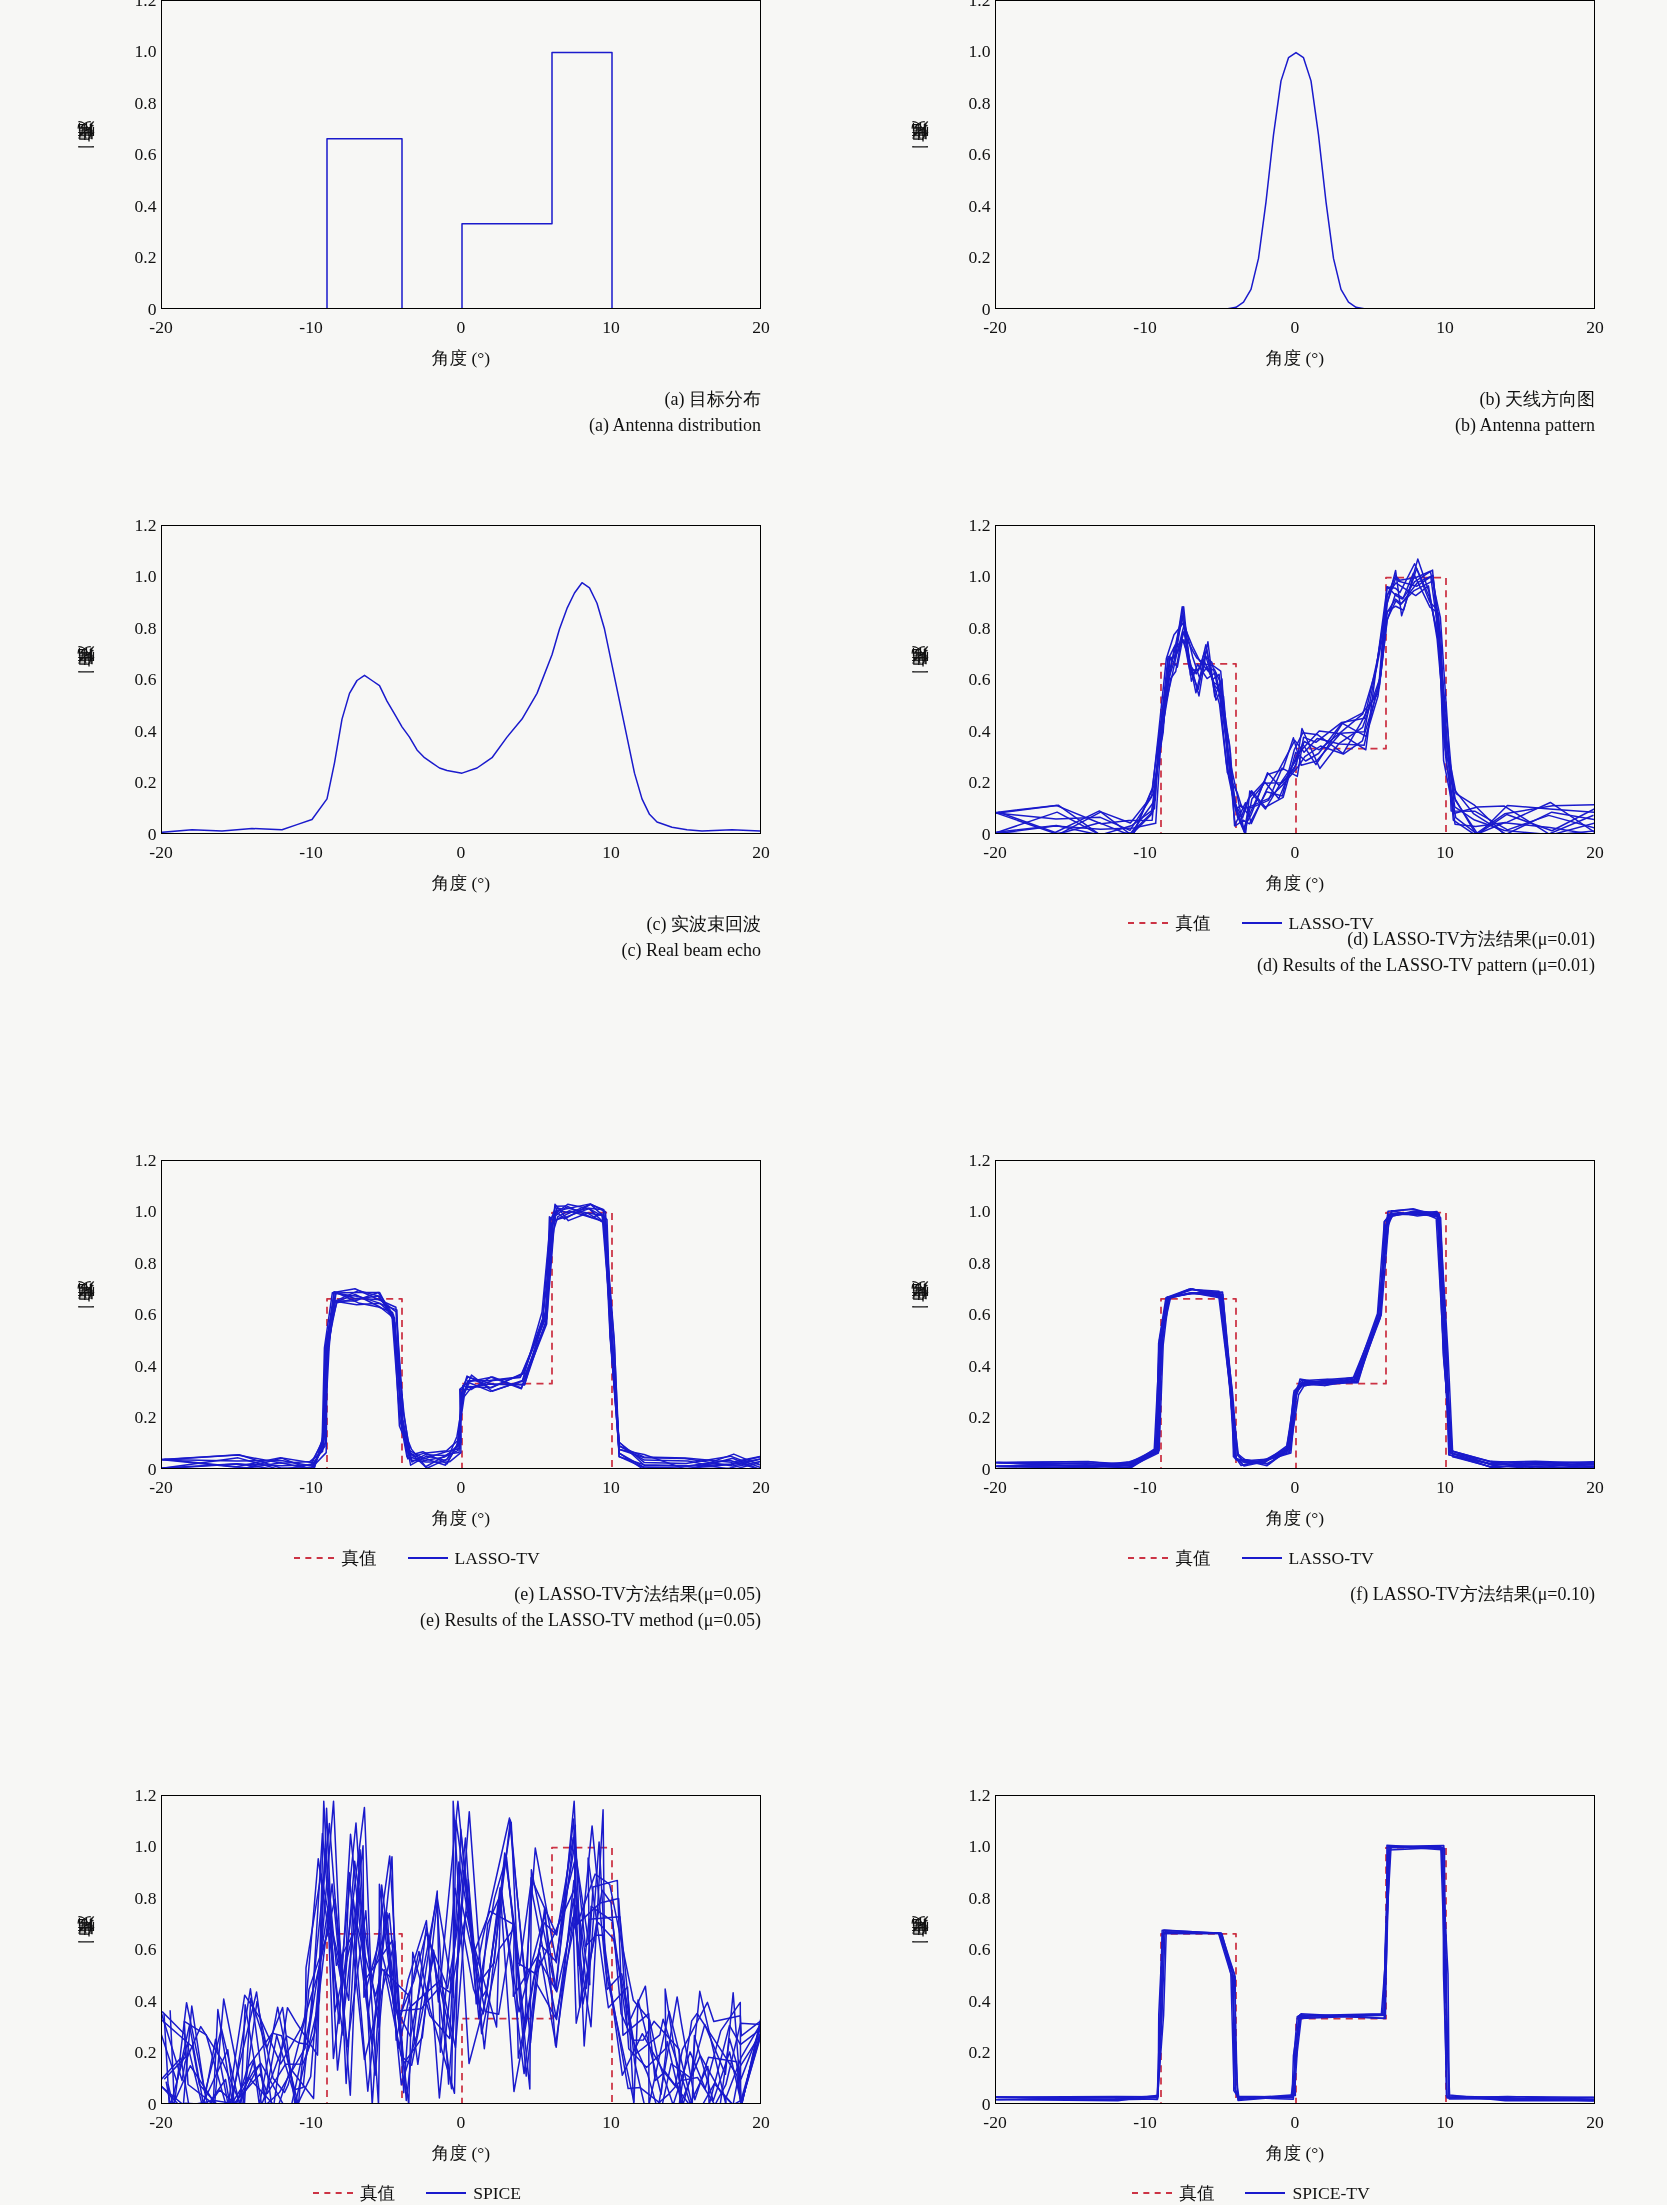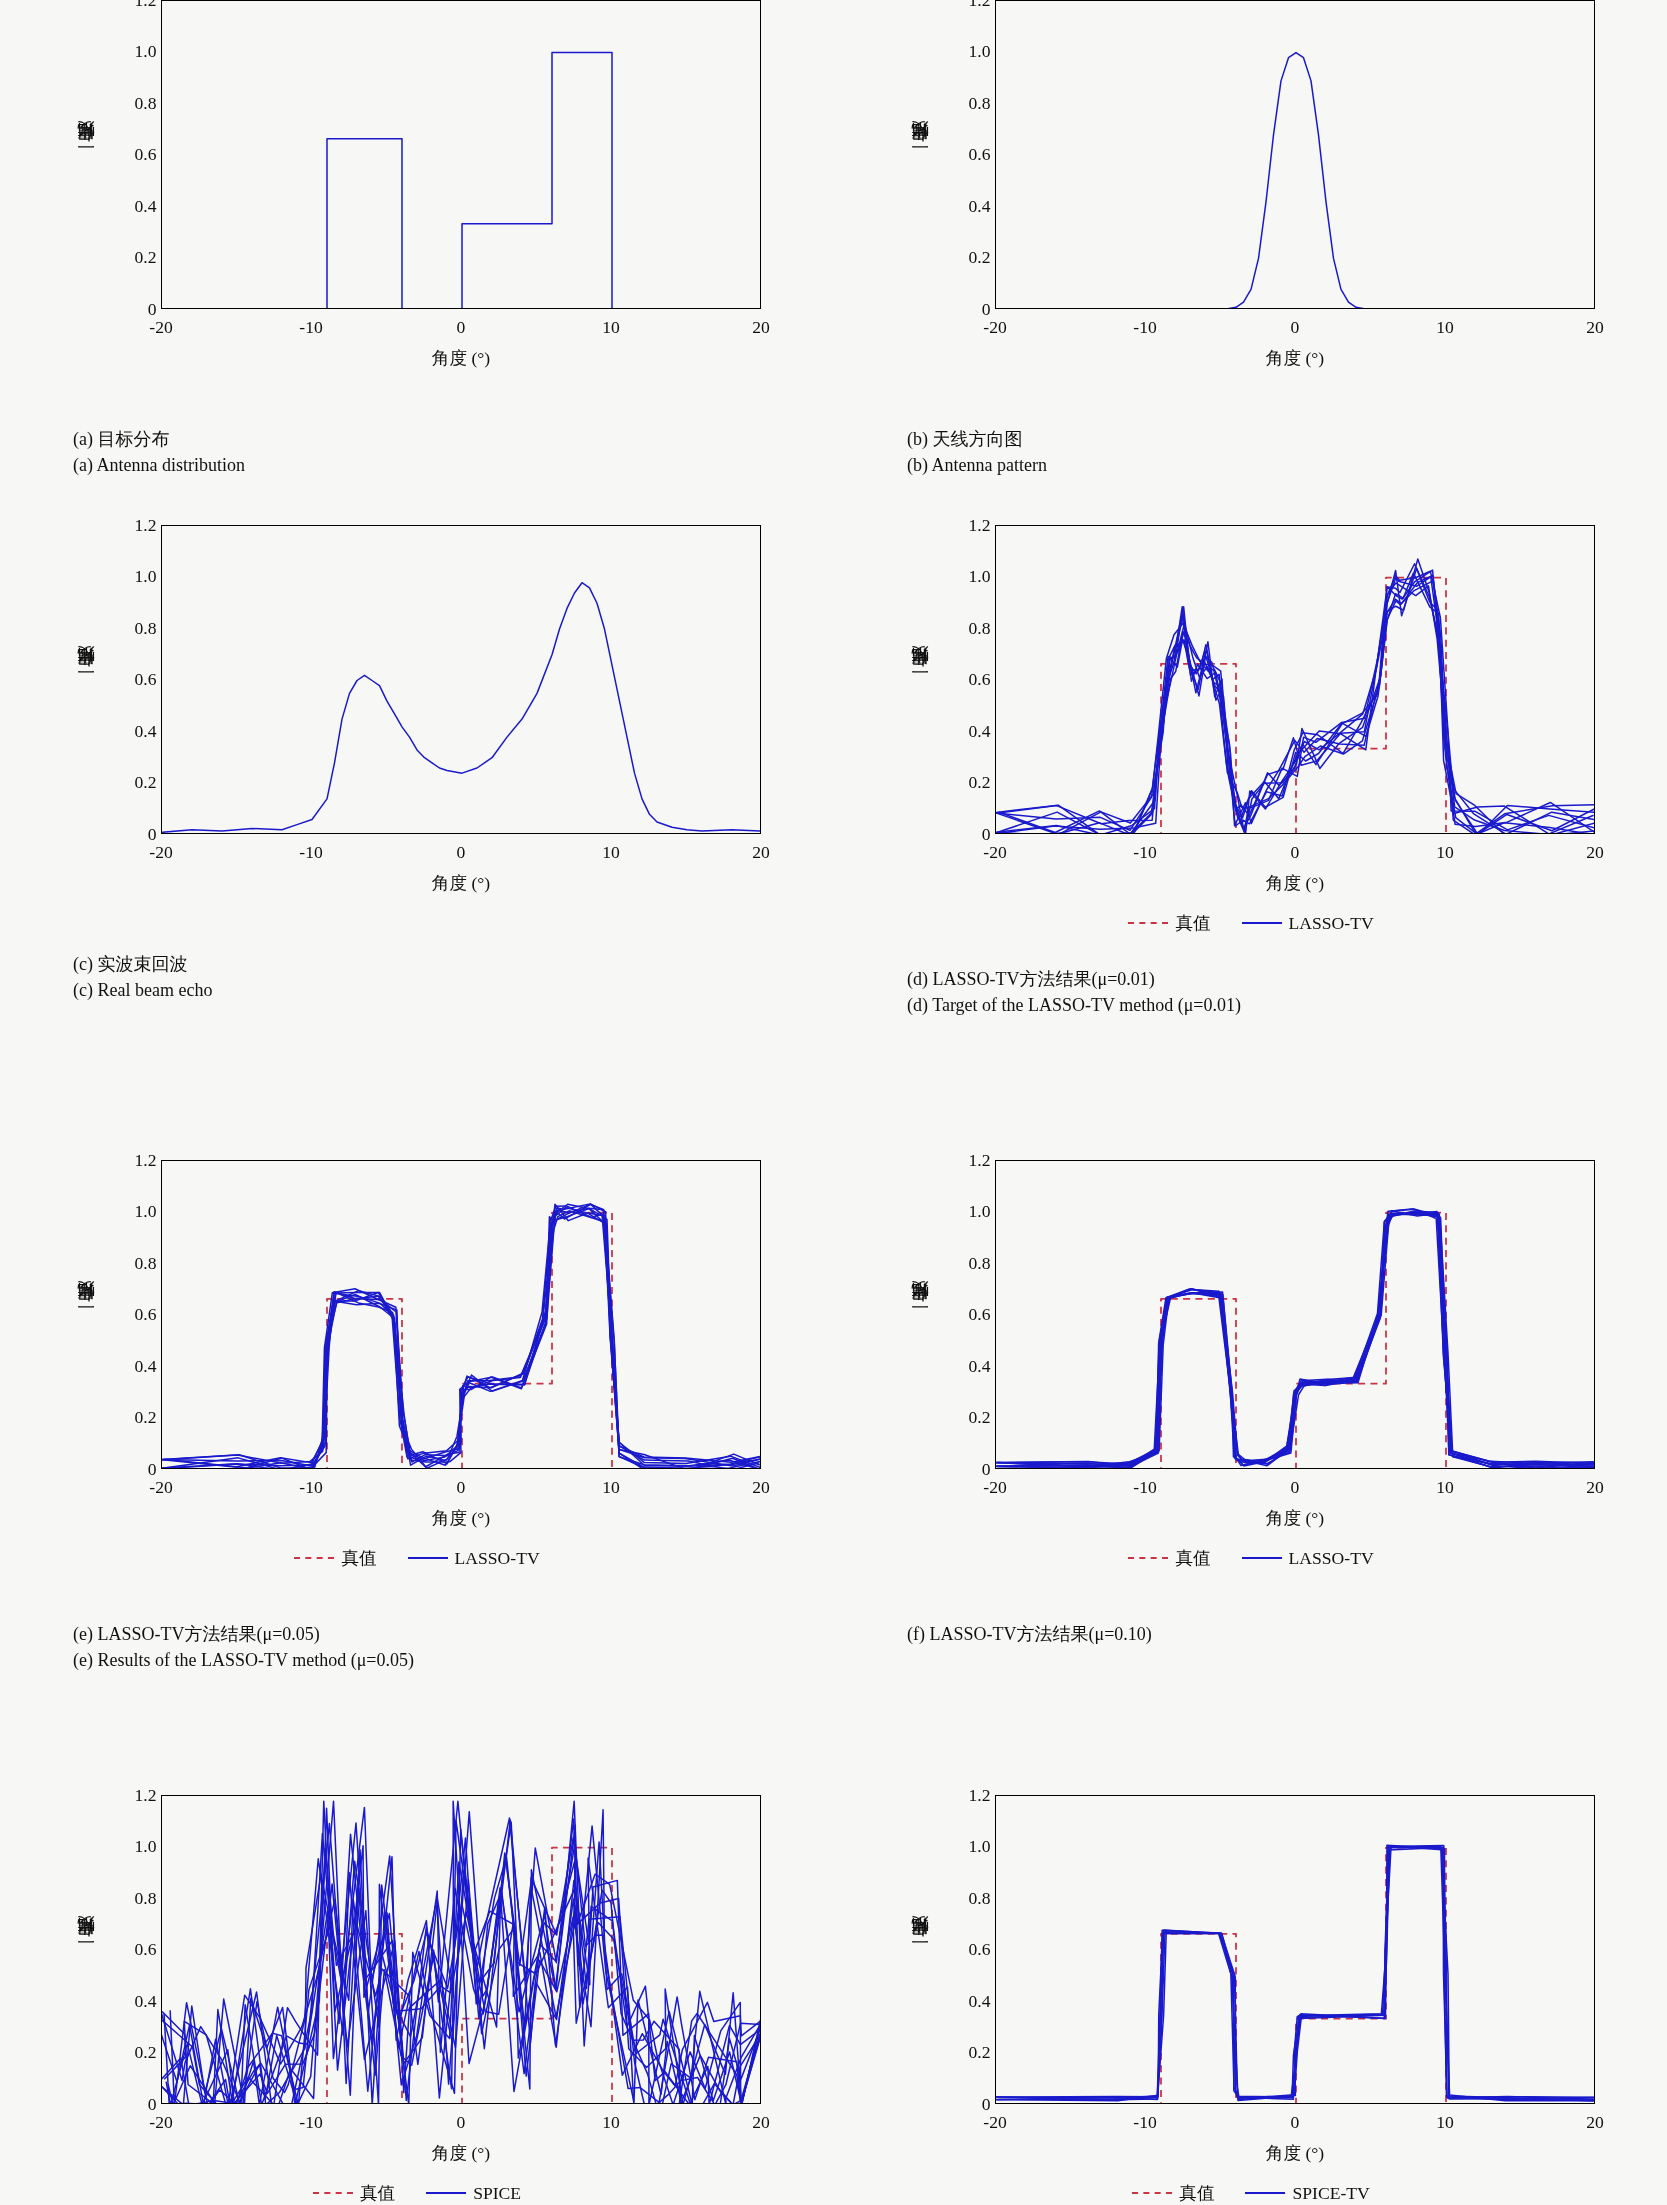--- a/index.html
+++ b/index.html
@@ -98,25 +98,24 @@
     align-items:center;
     gap:31px;
     font-size:17.6px;
   }
   .legitem{display:flex;align-items:center;gap:7px;}
   .swatch{display:block;}
   
   .caption{
     position:absolute;
     width:100%;
-    text-align:left;
+    text-align:right;
     font-size:18px;
     line-height:1.45;
     white-space:nowrap;
-    margin-top:40px;
   }
   .caption .cn{display:block;}
   .caption .en{display:block;}
 </style>
 </head>
 <body>
 
 <div class="sheet">
   <div class="grid" id="panel-grid">
       <div class="cell" style="height: 525px;">
@@ -260,21 +259,21 @@
               <span class="swatch" style="width: 40px; height: 0px; border-top: 2.2px dashed rgb(204, 51, 68);"></span>
               <span>真值</span>
             </div>
             <div class="legitem">
               <span class="swatch" style="width: 40px; height: 0px; border-top: 2.2px solid rgb(26, 26, 204);"></span>
               <span>LASSO-TV</span>
             </div>
           </div>
           <div class="caption" style="top: 401px;">
             <span class="cn">(d) LASSO-TV方法结果(μ=0.01)</span>
-            <span class="en">(d)  Target of the LASSO-TV method (μ=0.01)</span>
+            <span class="en">(d)  Results of the LASSO-TV pattern (μ=0.01)</span>
           </div>
         </div>
       </div>
       <div class="cell" style="height: 635px;">
         <div class="panel" style="position: relative; height: 100%;">
           <div class="ylabel" style="height: 309px; top: 0px;">
             <span>归一化幅度</span>
           </div>
           <div class="yticks" style="height: 309px;">
             <div class="ytick" style="top: 309px;">0</div>

